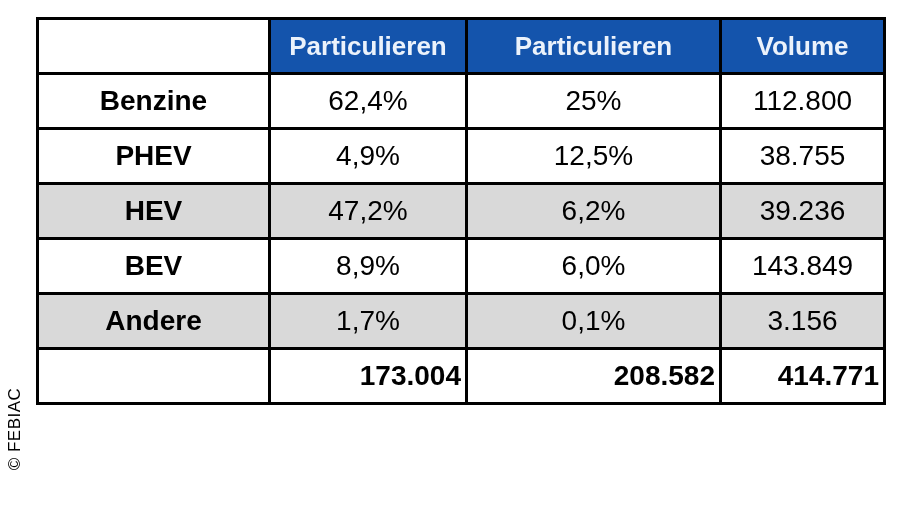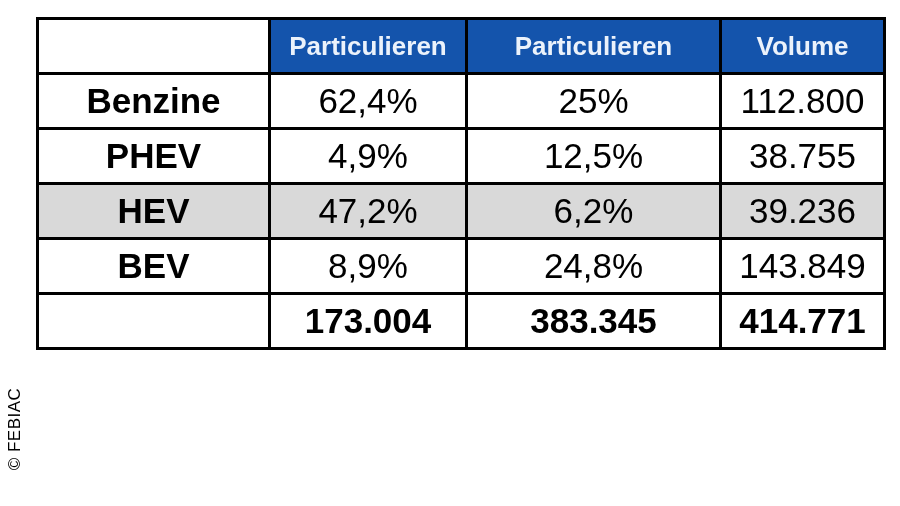--- a/index.html
+++ b/index.html
@@ -29,21 +29,21 @@
     top: 17px;
     width: 847px;
     border-collapse: collapse;
     table-layout: fixed;
   }
   .data-table th, .data-table td {
     border: 3px solid var(--border);
     text-align: center;
     vertical-align: middle;
     height: 55px;
-    font-size: 35px;
+    font-size: 28px;
     color: var(--text);
     background: var(--row-plain);
     padding: 0 4px;
     overflow: hidden;
     white-space: nowrap;
   }
   .data-table th.col-head {
     background: var(--header-bg);
     color: var(--header-text);
     font-weight: 700;
@@ -53,20 +53,21 @@
     background: var(--row-plain);
   }
   .data-table td.label-cell {
     font-weight: 700;
   }
   .data-table tr.shaded td {
     background: var(--row-shaded);
   }
   .data-table tr.totals td {
     font-weight: 700;
+    text-align: right;
   }
   .watermark {
     position: absolute;
     left: -41px;
     top: 418px;
     width: 112px;
     height: 22px;
     line-height: 22px;
     transform: rotate(-90deg);
     font-size: 17px;
@@ -113,25 +114,31 @@
       </tr>
       <tr class="shaded">
         <td class="label-cell">HEV</td>
         <td>47,2%</td>
         <td>6,2%</td>
         <td>39.236</td>
       </tr>
       <tr>
         <td class="label-cell">BEV</td>
         <td>8,9%</td>
-        <td>24,8%</td>
+        <td>6,0%</td>
         <td>143.849</td>
+      </tr>
+      <tr class="shaded">
+        <td class="label-cell">Andere</td>
+        <td>1,7%</td>
+        <td>0,1%</td>
+        <td>3.156</td>
       </tr>
       <tr class="totals">
         <td></td>
         <td>173.004</td>
-        <td>383.345</td>
+        <td>208.582</td>
         <td>414.771</td>
       </tr>
     </tbody>
   </table>
 
 </div>
 
 </body></html>

